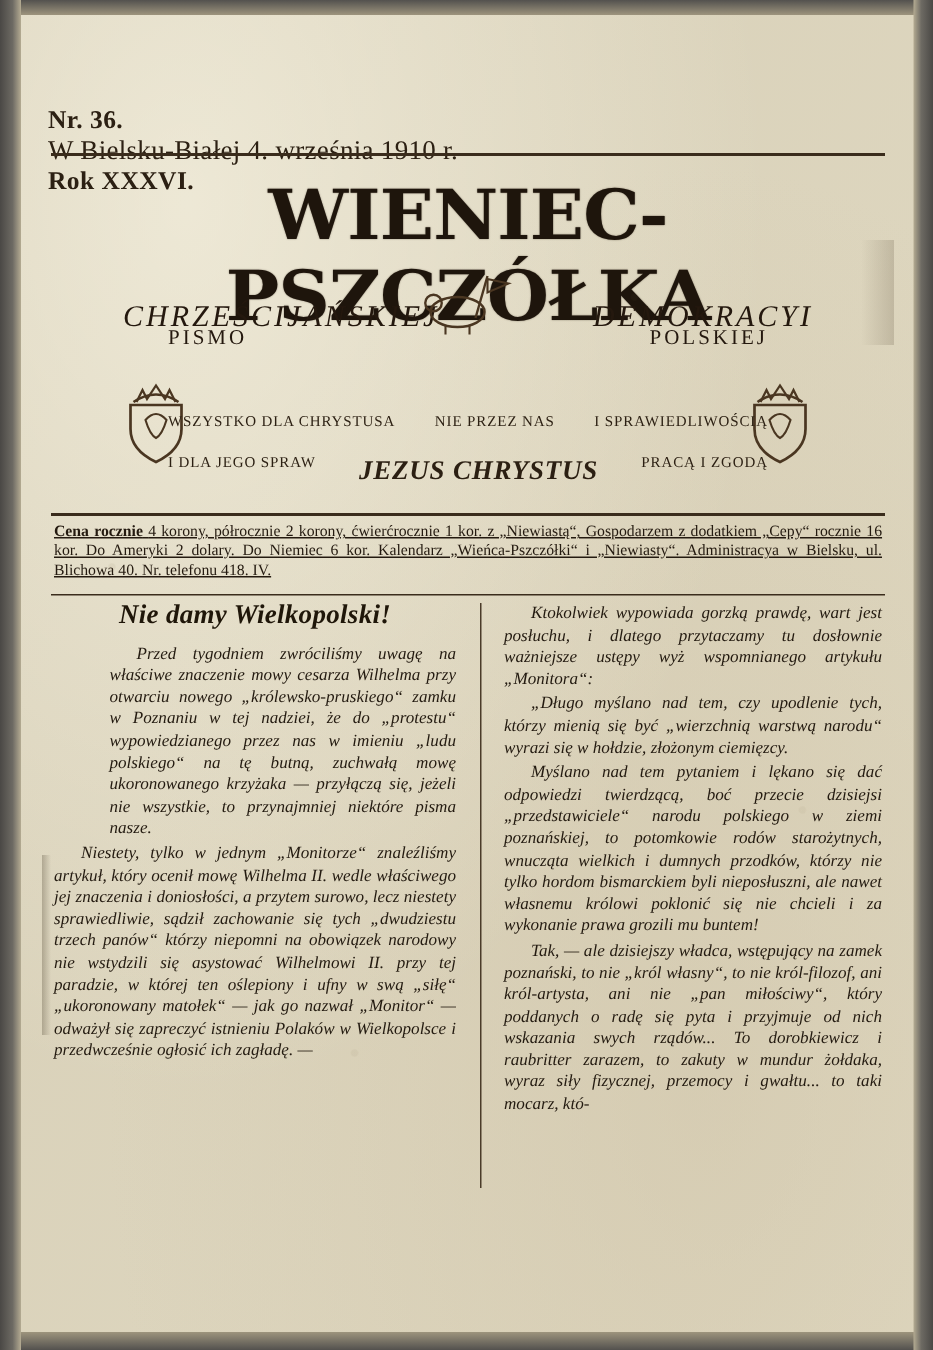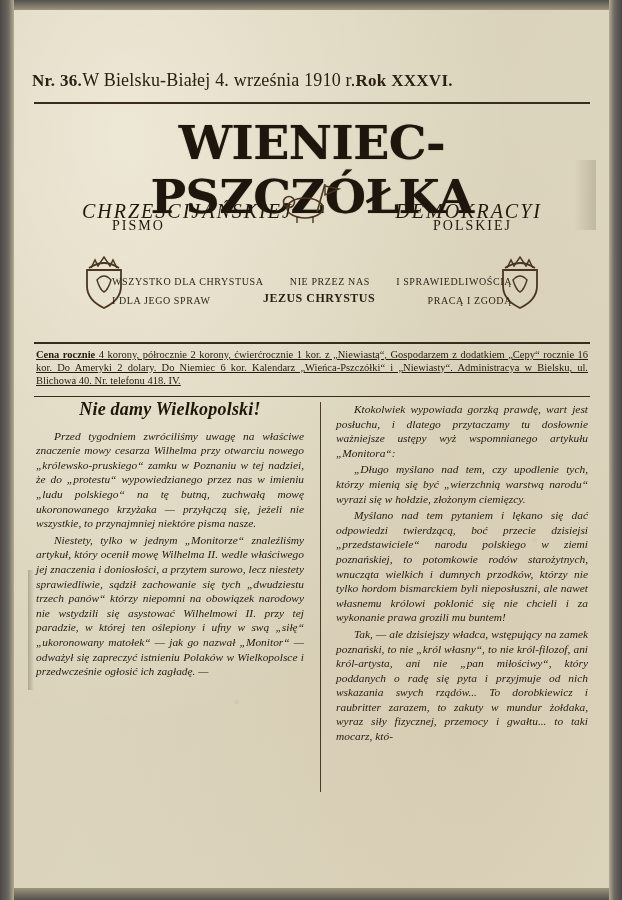--- a/index.html
+++ b/index.html
@@ -43,23 +43,24 @@
     left: 14px; top: 10px;
     width: 595px; height: 878px;
   }
 
   
   .topline {
     position: absolute;
     left: 18px; top: 60px; width: 560px;
     display: flex;
     align-items: baseline;
-    justify-content: flex-start;
+    justify-content: center;
     color: #2c2013;
     font-family: "Liberation Serif", serif;
+    flex-direction: column;
   }
   .topline .issue { font-size: 17px; font-weight: bold; letter-spacing: .3px; }
   .topline .place { font-size: 18px; letter-spacing: .2px; }
   .topline .year  { font-size: 17px; font-weight: bold; letter-spacing: .3px; }
 
   .masthead {
     position: absolute;
     left: 20px; top: 92px;
     width: 556px; height: 238px;
     border-top: 2px solid #3a2c1c;
@@ -117,22 +118,22 @@
     color: #2b1f12;
     line-height: 15px;
   }
   .motto {
     position: absolute;
     left: 78px; top: 172px; width: 400px;
     text-align: center;
     color: #2b1f12;
   }
   .motto .m1 { font-size: 10px; letter-spacing: .6px; display: flex; justify-content: space-between; text-align: right; }
-  .motto .m2 { font-size: 10px; letter-spacing: .6px; display: flex; justify-content: space-between; margin-top: 4px; align-items: flex-end;}
-  .motto .big { font-size: 12px; font-weight: bold; letter-spacing: .5px; }
+  .motto .m2 { font-size: 10px; letter-spacing: .6px; display: flex; justify-content: space-between; margin-top: 16px;}
+  .motto .big { font-size: 18px; font-weight: bold; letter-spacing: .5px; font-style: italic; }
   .crest {
     position: absolute;
     width: 52px; height: 64px;
     top: 146px;
     font-size: 38px;
     line-height: 64px;
     text-align: center;
     color: #4a3621;
   }
   .crest.left  { left: 44px; }
@@ -178,21 +179,21 @@
   .col.divider { border-left: 1px solid #4a3b29; padding-left: 15px; width: 252px; }
   .headline {
     font-size: 18px;
     font-family: "Liberation Serif", serif;
     text-align: center;
     margin: 0 0 12px 0;
     letter-spacing: .2px;
     color: #1f1609;
   }
   .p { margin: 0 0 2px 0; text-indent: 18px; }
-  .p.first { text-indent: 18px; }
+  .p.first { text-indent: 18px; margin-left: 37px; }
 
   
   .grain {
     position: absolute; left: 0; top: 0; width: 622px; height: 900px;
     pointer-events: none;
     background-image:
       radial-gradient(circle at 12% 42%, rgba(120,100,70,.10) 0 2px, transparent 3px),
       radial-gradient(circle at 68% 22%, rgba(120,100,70,.08) 0 2px, transparent 3px),
       radial-gradient(circle at 38% 78%, rgba(120,100,70,.08) 0 2px, transparent 3px),
       radial-gradient(circle at 86% 60%, rgba(120,100,70,.07) 0 2px, transparent 3px);

